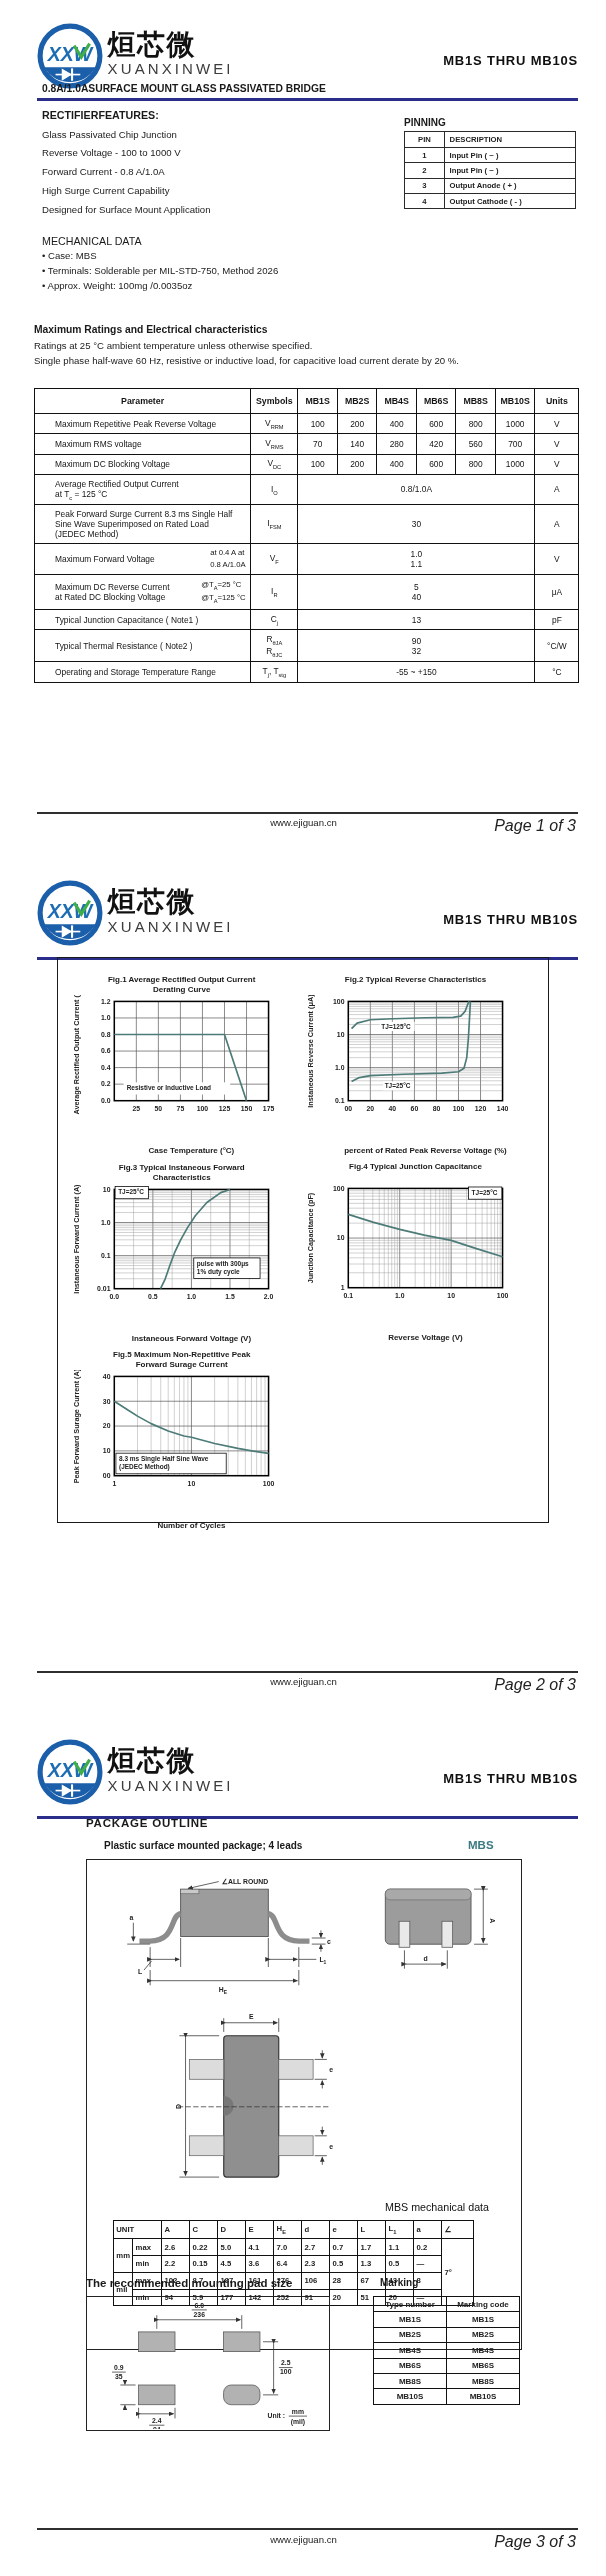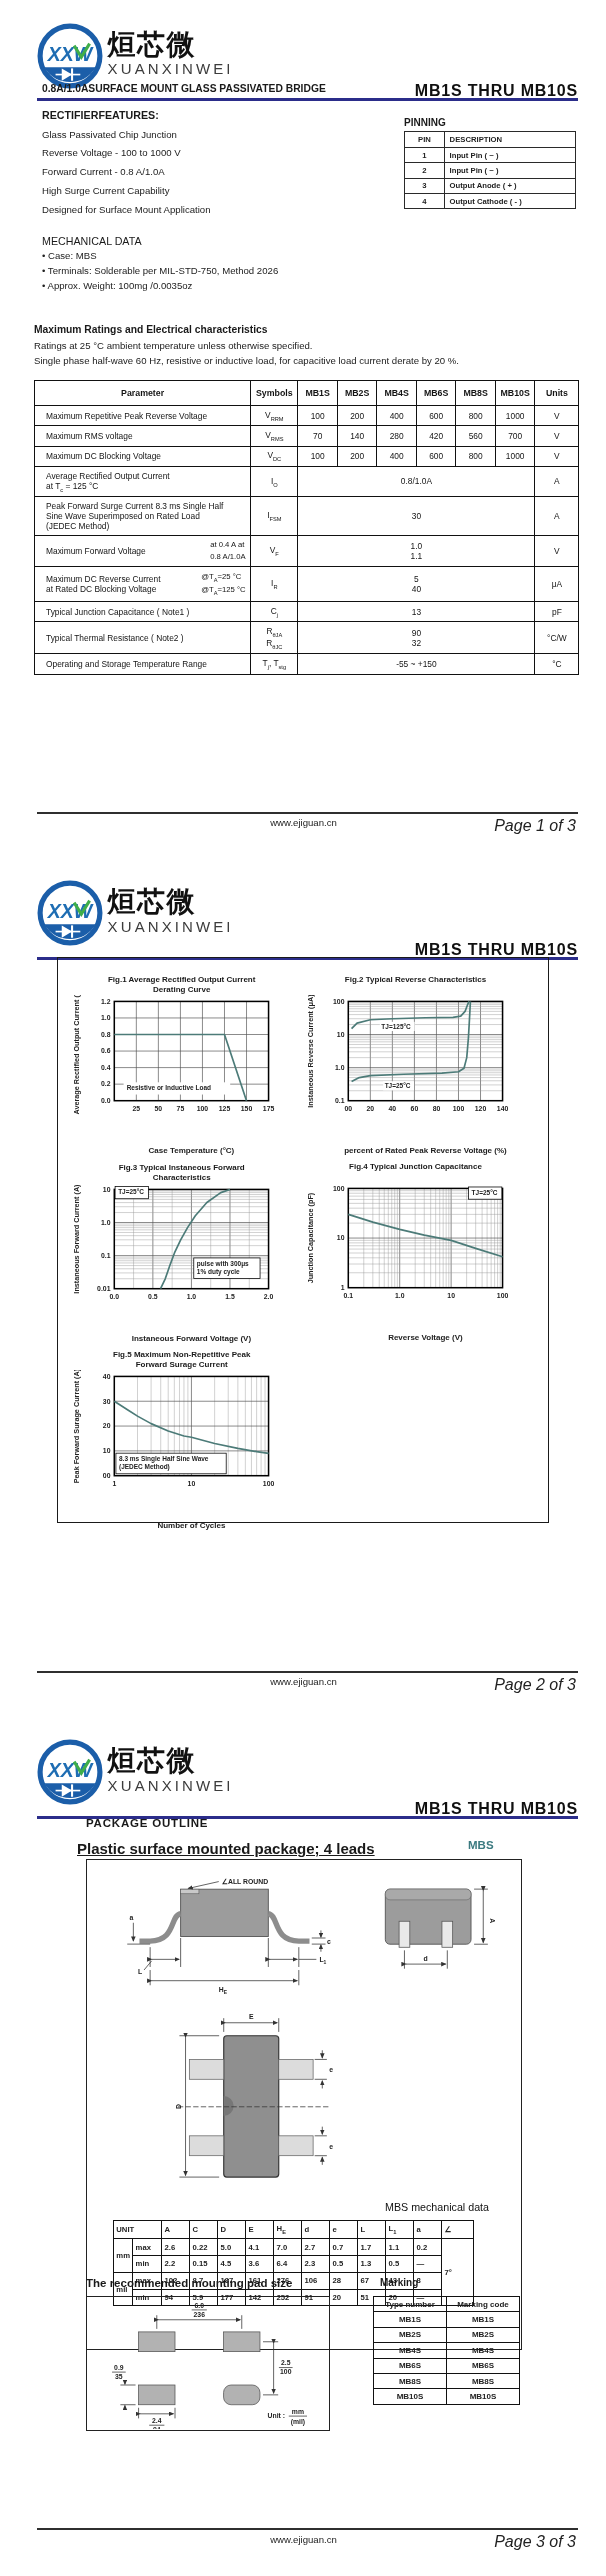--- a/index.html
+++ b/index.html
@@ -5,21 +5,21 @@
   * { margin:0; padding:0; box-sizing:border-box; }
   body { width:607px; background:#ffffff; font-family:"Liberation Sans", sans-serif; color:#1a1a1a; }
   .page { position:relative; width:607px; height:859px; background:#fff; overflow:hidden; }
 
   
   .hdr-logo { position:absolute; left:37px; top:23px; display:flex; align-items:flex-start; }
   .hdr-logo svg { width:66px; height:66px; }
   .brand-text { margin-left:4.6px; margin-top:7.7px; }
   .brand-cn { font-size:28px; font-weight:bold; letter-spacing:1.5px; line-height:1.0; color:#111; }
   .brand-en { font-size:15px; letter-spacing:3.1px; color:#3c3c3c; margin-top:1.5px; }
-  .hdr-title { position:absolute; right:29px; top:82px; font-size:16px; font-weight:bold; letter-spacing:0.8px; color:#101010; }
+  .hdr-title { position:absolute; right:29px; top:53px; font-size:13px; font-weight:bold; letter-spacing:0.8px; color:#101010; }
   .hdr-rule { position:absolute; left:37px; right:29px; top:98px; height:3.1px; background:#2b2d8a; }
 
   
   .ftr-line { position:absolute; left:37px; right:29px; height:2.3px; background:#2f2f2f; }
   .ftr-site { position:absolute; left:0; width:100%; text-align:center; font-size:9.6px; color:#222; }
   .ftr-page { position:absolute; right:31px; font-size:16px; font-style:italic; color:#222; }
 
   
   .p1-heading { position:absolute; left:42px; top:83px; font-size:10.3px; font-weight:bold; }
   .p1-cols { position:absolute; left:42px; top:106px; right:29px; display:flex; }
@@ -33,23 +33,23 @@
   table.pin { border-collapse:collapse; width:172px; }
   table.pin td { border:1.1px solid #2a2a2a; font-size:7.7px; font-weight:bold; padding:2.7px 4.6px; color:#222; }
   table.pin td.c { text-align:center; width:40px; }
   .pkgbox { margin-top:6.9px; width:172px; height:104px; border:1.1px solid #2a2a2a; position:relative; }
   .pkgbox svg { position:absolute; left:9.2px; top:1.5px; }
   .pkg-label { position:absolute; bottom:7.7px; width:100%; text-align:center; font-size:8px; font-weight:bold; color:#222; }
 
   .ratings-wrap { position:absolute; left:34px; right:27.6px; top:324px; }
   .rat-title { font-size:10.3px; font-weight:bold; }
   .rat-sub { font-size:9.6px; margin-top:4.6px; color:#222; }
-  table.rat { border-collapse:collapse; width:100%; margin-top:14px; table-layout:fixed; }
+  table.rat { border-collapse:collapse; width:100%; margin-top:22px; table-layout:fixed; }
   table.rat td { border:1.1px solid #111; font-size:8.4px; color:#141414; padding:3.8px 3.1px; text-align:center; vertical-align:middle; }
-  table.rat td.param { text-align:left; padding-left:11px; }
+  table.rat td.param { text-align:left; padding-left:20px; }
   table.rat tr.hdr td { font-weight:bold; font-size:8.8px; padding:6.9px 1.5px; }
   td.cw-param { width:197px; } td.cw-sym { width:43px; } td.cw-mb { width:36px; } td.cw-un { width:40px; }
   .pr { display:flex; justify-content:space-between; align-items:center; }
   .pc { font-size:7.7px; padding-right:1.5px; line-height:1.5; }
   sub { font-size:5.7px; }
   .notes { margin-top:18.4px; font-size:8.4px; color:#222; }
   .notes div { margin-top:3.8px; }
   .note2 { margin-left:23px; }
 
   
@@ -57,21 +57,21 @@
   .fig { position:absolute; width:223px; }
   .fig .ftitle { text-align:center; font-size:8px; font-weight:bold; line-height:1.25; }
   .fig-1 { left:12.2px; top:17px; }
   .fig-2 { left:246px; top:17px; }
   .fig-3 { left:12.2px; top:205px; }
   .fig-4 { left:246px; top:204px; }
   .fig-5 { left:12.2px; top:392px; }
 
   
   .p3-heading { position:absolute; left:86px; top:99px; font-size:11.5px; font-weight:bold; letter-spacing:0.8px; }
-  .p3-sub { position:absolute; left:77px; top:122px; font-size:15px; font-weight:bold;text-decoration:underline; }
+  .p3-sub { position:absolute; left:104px; top:122px; font-size:10px; font-weight:bold; }
   .p3-mbs { position:absolute; left:468px; top:121px; font-size:11.5px; font-weight:bold; color:#3b7a80; }
   .outline-box { position:absolute; left:86px; top:141px; width:436px; height:491px; border:1.1px solid #222; }
   .mech-label { position:absolute; right:32px; top:341px; font-size:10.7px; color:#111; }
   table.mech { position:absolute; left:26px; top:360px; border-collapse:collapse; }
   table.mech td { border:0.9px solid #111; font-size:7.7px; font-weight:bold; color:#222; text-align:left; padding:3.4px 2.3px; }
   td.mw-u { width:32px; } td.mw-l { width:29px; } td.mw-v { width:28px; } td.mw-a { width:32px; }
   .pad-heading { position:absolute; left:86px; top:559px; font-size:11.5px; font-weight:bold; }
   .pad-box { position:absolute; left:86px; top:578px; width:244px; height:135px; border:1.1px solid #222; }
   .mark-heading { position:absolute; left:380px; top:559px; font-size:10px; font-weight:bold;text-align:center; }
   table.mark { position:absolute; left:373px; top:578px; border-collapse:collapse; }

